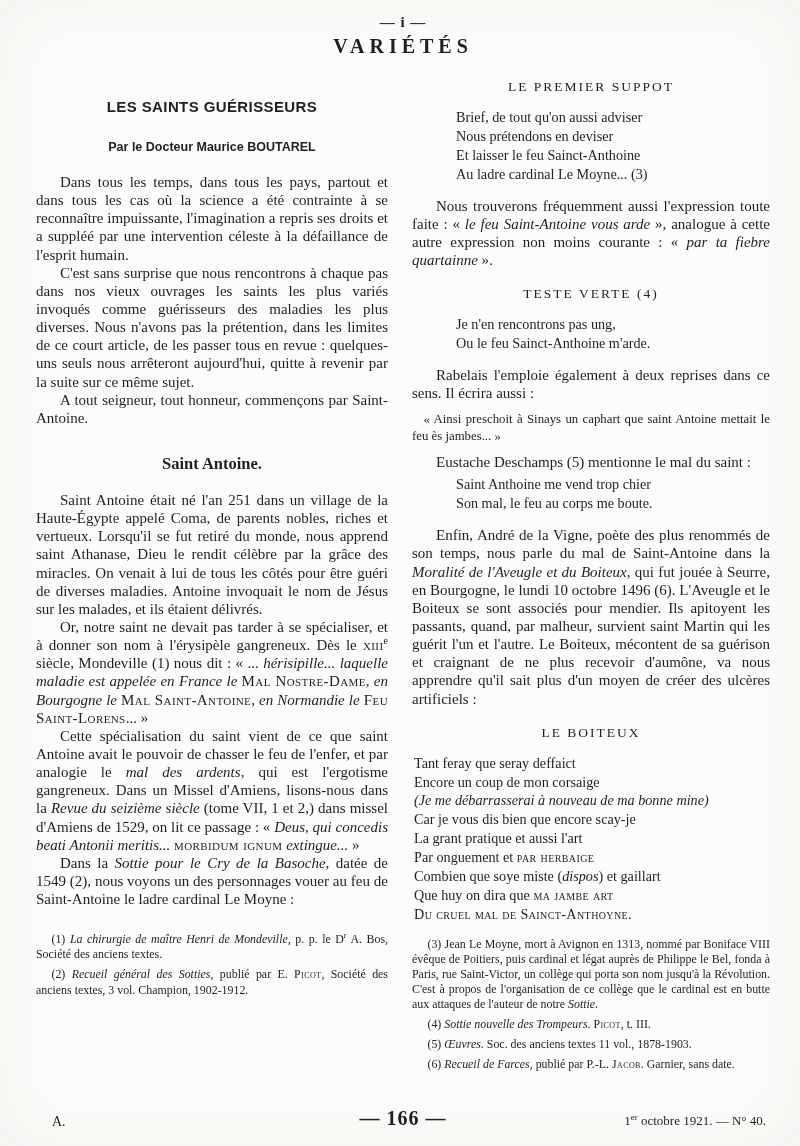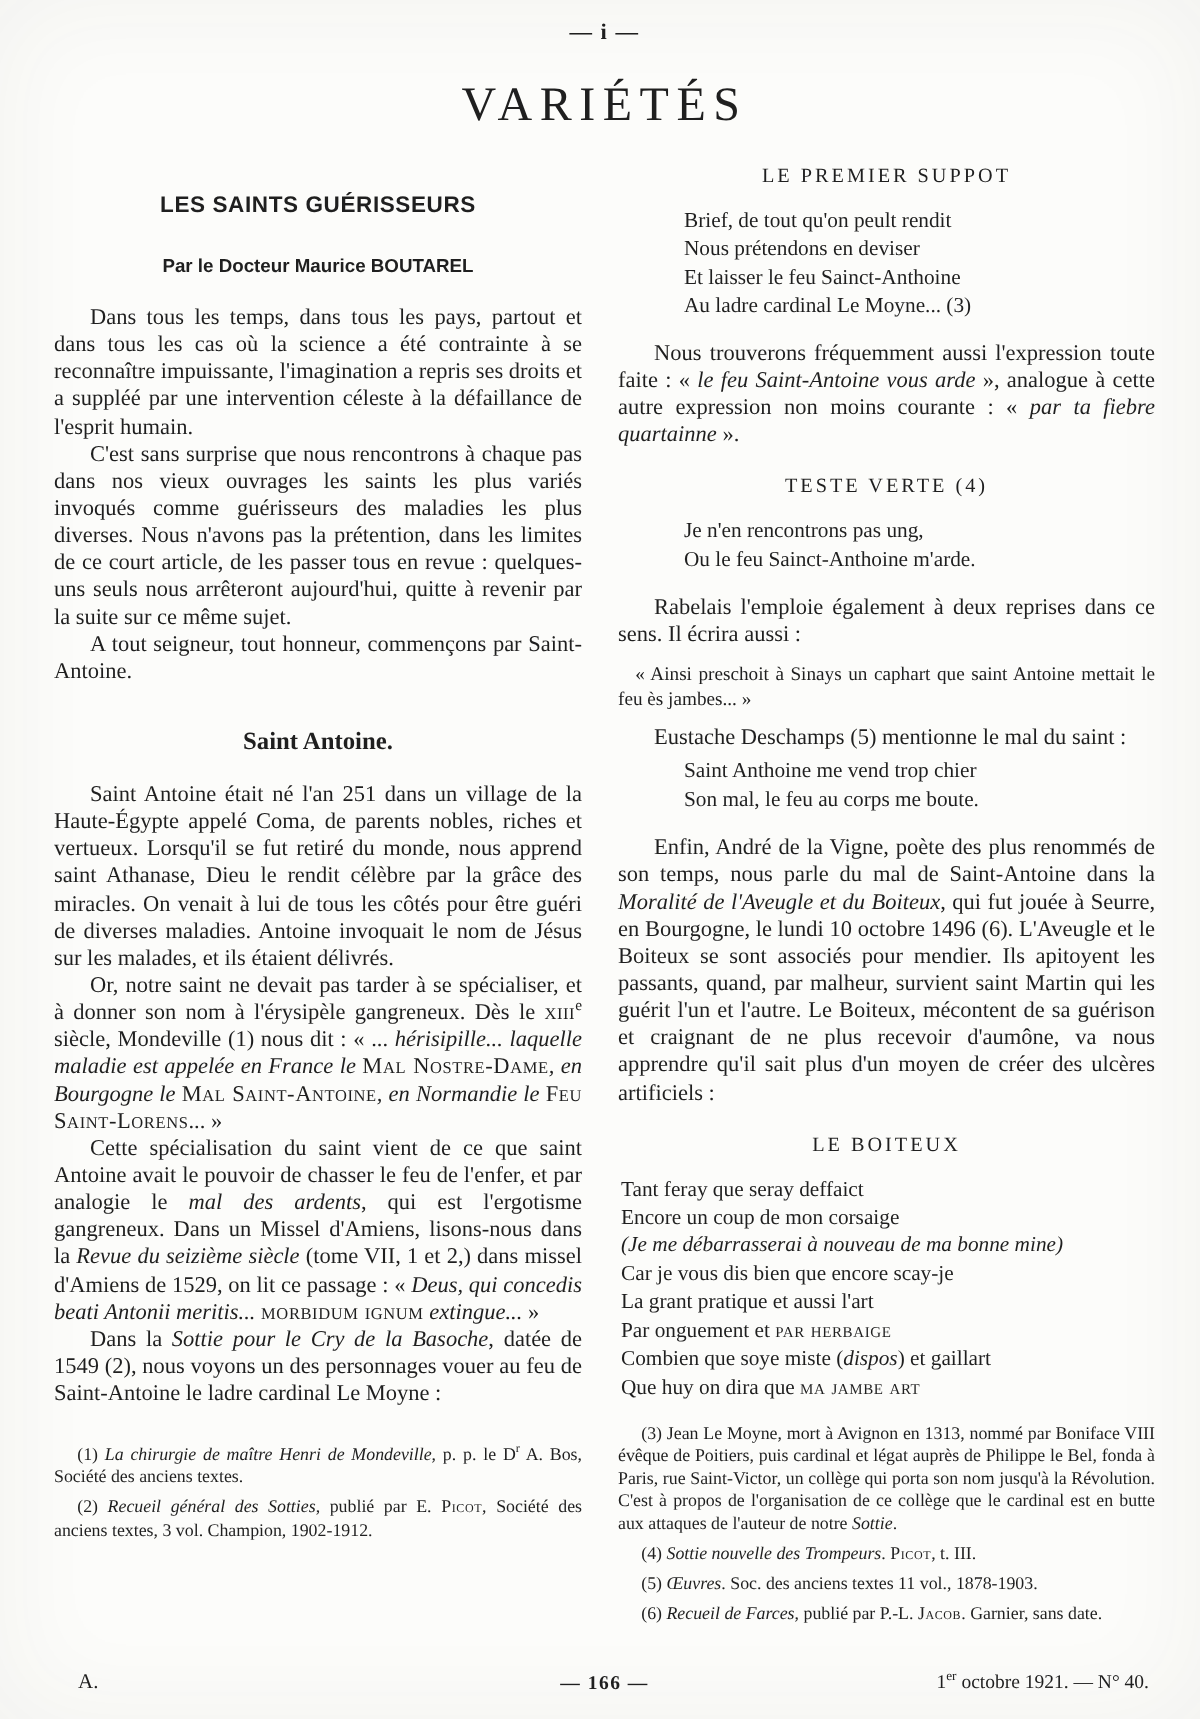--- a/index.html
+++ b/index.html
@@ -10,21 +10,21 @@
     background:#fcfcfa;
     color:#1f1f1f;
     font-family:"Liberation Serif", serif;
     box-sizing:border-box;
     padding:8px 30px 0 36px;
     overflow:hidden;
     box-shadow:inset 0 0 70px rgba(60,55,40,0.05);
   }
   .page-head{text-align:center;}
   .roman{font-size:15px;font-weight:bold;letter-spacing:1px;margin-top:6px;}
-  .page-title{font-size:32px;font-weight:normal;letter-spacing:5px;margin:20px 0 0;}
+  .page-title{font-size:20px;font-weight:bold;letter-spacing:5px;margin:4px 0 0;}
   .columns{display:flex;gap:24px;margin-top:4px;height:1022px;overflow:hidden;}
   .col{box-sizing:border-box;}
   .col-left{width:352px;flex:none;}
   .col-right{flex:1;min-width:0;}
 
   .article-title{
     text-align:center;font-family:"Liberation Sans", sans-serif;
     font-size:15px;font-weight:bold;letter-spacing:0.4px;margin:36px 0 0;
   }
   .byline{
@@ -44,21 +44,21 @@
   .footnote{font-size:11.9px;line-height:1.27;margin:5px 0 0;text-align:justify;text-indent:1.3em;}
   .body-p + .footnote{margin-top:24px;}
   .verse + .footnote{margin-top:12px;}
 
   em{font-style:italic;margin-top:48px;}
   .sc{font-variant:small-caps;letter-spacing:0.4px;text-align:center;}
   sup{font-size:68%;vertical-align:super;line-height:0;}
 
   .page-foot{position:absolute;left:36px;right:30px;bottom:16px;height:20px;font-size:14px;}
   .foot-signature{position:absolute;left:16px;bottom:0;}
-  .page-number{position:absolute;left:50%;transform:translateX(-50%);bottom:0;font-weight:bold;font-size:13px;letter-spacing:1px;}
+  .page-number{position:absolute;left:50%;transform:translateX(-50%);bottom:0;font-weight:bold;font-size:20px;letter-spacing:1px;}
   .issue-date{position:absolute;right:4px;bottom:1px;font-size:13px;}
 </style>
 </head>
 <body>
 
 <div class="page">
   <div class="page-head">
     <div class="roman">— i —</div>
     <h1 class="page-title">VARIÉTÉS</h1>
   </div>
@@ -77,21 +77,21 @@
           <p class="body-p">Cette spécialisation du saint vient de ce que saint Antoine avait le pouvoir de chasser le feu de l'enfer, et par analogie le <em>mal des ardents</em>, qui est l'ergotisme gangreneux. Dans un Missel d'Amiens, lisons-nous dans la <em>Revue du seizième siècle</em> (tome VII, 1 et 2,) dans missel d'Amiens de 1529, on lit ce passage : « <em>Deus, qui concedis beati Antonii meritis...</em> <span class="sc">morbidum ignum</span> <em>extingue...</em> »</p>
           <p class="body-p">Dans la <em>Sottie pour le Cry de la Basoche</em>, datée de 1549 (2), nous voyons un des personnages vouer au feu de Saint-Antoine le ladre cardinal Le Moyne :</p>
           <p class="footnote">(1) <em>La chirurgie de maître Henri de Mondeville</em>, p. p. le D<sup>r</sup> A. Bos, Société des anciens textes.</p>
           <p class="footnote">(2) <em>Recueil général des Sotties</em>, publié par E. <span class="sc">Picot</span>, Société des anciens textes, 3 vol. Champion, 1902-1912.</p>
         </div>
     </div>
     <div class="col col-right">
       <div class="blocks">
           <div class="verse-caption">LE PREMIER SUPPOT</div>
           <div class="verse">
-            <div class="verse-line">Brief, de tout qu'on peult rendit</div>
+            <div class="verse-line">Brief, de tout qu'on aussi adviser</div>
             <div class="verse-line">Nous prétendons en deviser</div>
             <div class="verse-line">Et laisser le feu Sainct-Anthoine</div>
             <div class="verse-line">Au ladre cardinal Le Moyne... (3)</div>
           </div>
           <p class="body-p">Nous trouverons fréquemment aussi l'expression toute faite : « <em>le feu Saint-Antoine vous arde</em> », analogue à cette autre expression non moins courante : « <em>par ta fiebre quartainne</em> ».</p>
           <div class="verse-caption">TESTE VERTE (4)</div>
           <div class="verse">
             <div class="verse-line">Je n'en rencontrons pas ung,</div>
             <div class="verse-line">Ou le feu Sainct-Anthoine m'arde.</div>
           </div>
@@ -106,20 +106,21 @@
           <div class="verse-caption">LE BOITEUX</div>
           <div class="verse flush">
             <div class="verse-line">Tant feray que seray deffaict</div>
             <div class="verse-line">Encore un coup de mon corsaige</div>
             <div class="verse-line"><em>(Je me débarrasserai à nouveau de ma bonne mine)</em></div>
             <div class="verse-line">Car je vous dis bien que encore scay-je</div>
             <div class="verse-line">La grant pratique et aussi l'art</div>
             <div class="verse-line">Par onguement et <span class="sc">par herbaige</span></div>
             <div class="verse-line">Combien que soye miste (<em>dispos</em>) et gaillart</div>
             <div class="verse-line">Que huy on dira que <span class="sc">ma jambe art</span></div>
+            <div class="verse-line"><span class="sc">Du cruel mal de Sainct-Anthoyne.</span></div>
           </div>
           <p class="footnote">(3) Jean Le Moyne, mort à Avignon en 1313, nommé par Boniface VIII évêque de Poitiers, puis cardinal et légat auprès de Philippe le Bel, fonda à Paris, rue Saint-Victor, un collège qui porta son nom jusqu'à la Révolution. C'est à propos de l'organisation de ce collège que le cardinal est en butte aux attaques de l'auteur de notre <em>Sottie</em>.</p>
           <p class="footnote">(4) <em>Sottie nouvelle des Trompeurs</em>. <span class="sc">Picot</span>, t. III.</p>
           <p class="footnote">(5) <em>Œuvres</em>. Soc. des anciens textes 11 vol., 1878-1903.</p>
           <p class="footnote">(6) <em>Recueil de Farces</em>, publié par P.-L. <span class="sc">Jacob</span>. Garnier, sans date.</p>
         </div>
     </div>
   </div>
 
   <div class="page-foot">

